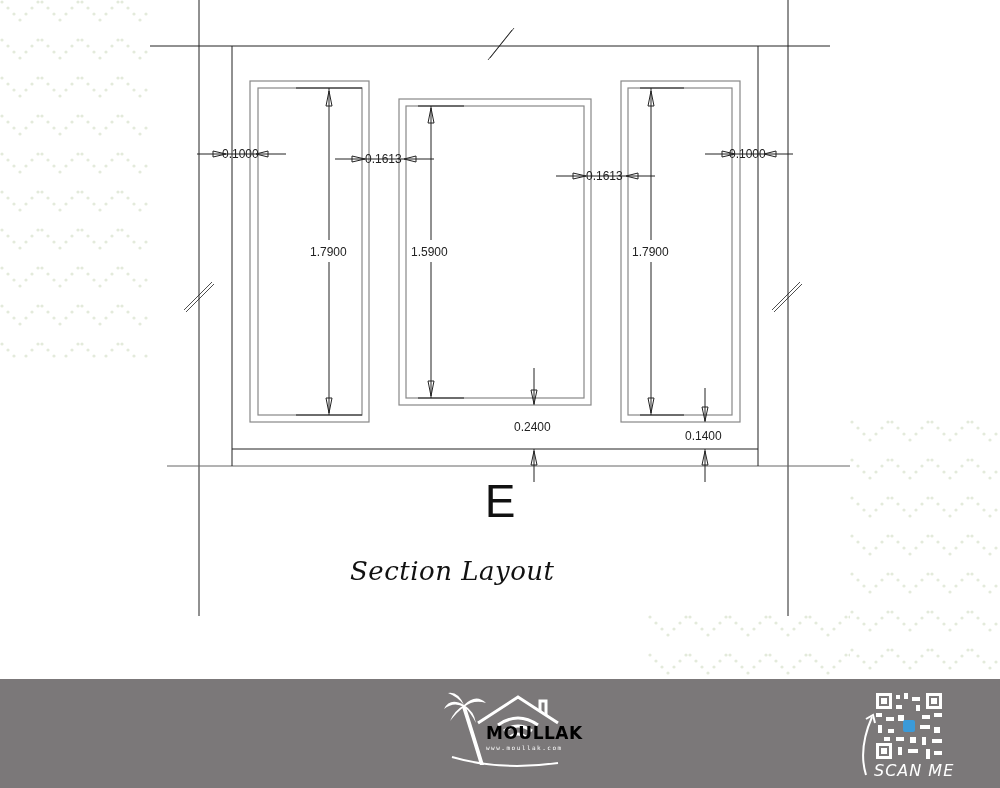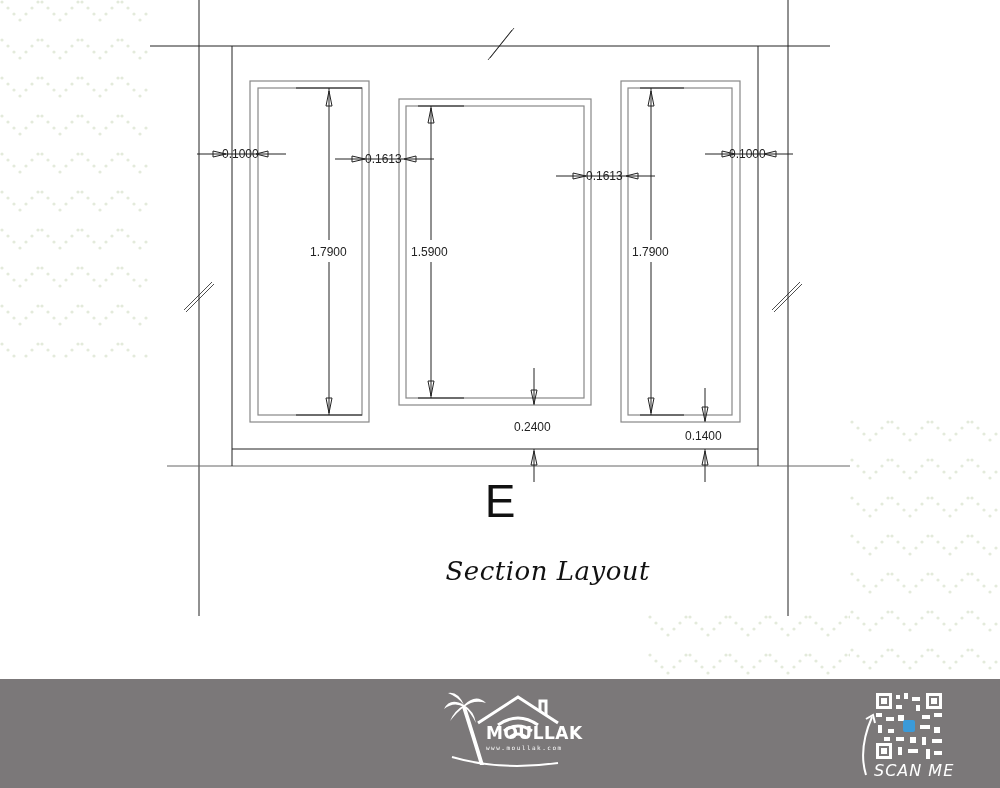--- a/index.html
+++ b/index.html
@@ -9,31 +9,31 @@
       font-family: "Liberation Sans", sans-serif;
     }
     .pattern { position: absolute; }
     #drawing { position: absolute; left: 0; top: 0; width: 1000px; height: 679px; }
     .dim-text { font-family: "Liberation Sans", sans-serif; font-size: 12px; fill: #222; }
     .section-letter {
       position: absolute; left: 480px; top: 476px; width: 40px; text-align: center;
       font-family: "Liberation Sans", sans-serif; font-size: 46px; color: #111; line-height: 50px;
     }
     .section-title {
-      position: absolute; left: 350px; top: 556px; width: 300px; text-align: right;
+      position: absolute; left: 350px; top: 556px; width: 300px; text-align: left;
       font-family: "DejaVu Serif", serif; font-style: italic; font-size: 26px; color: #111;
       letter-spacing: 0.5px;
     }
     .footer {
       position: absolute; left: 0; top: 679px; width: 1000px; height: 109px;
       background: #7b7879;
     }
     .logo { position: absolute; left: 440px; top: 8px; width: 130px; height: 88px; }
     .logo-text {
-      position: absolute; left: 486px; top: 44px; color: #ffffff;
+      position: absolute; left: 486px; top: 44px; color: #000000;
       font-family: "DejaVu Sans", sans-serif; font-weight: bold; font-size: 17px; letter-spacing: 0.5px;
     }
     .logo-url {
       position: absolute; left: 486px; top: 65px; color: #fff;
       font-family: "DejaVu Sans Mono", monospace; font-size: 6px; letter-spacing: 1.5px;
     }
     .qr { position: absolute; left: 876px; top: 14px; width: 66px; height: 66px; }
     .scan-label {
       position: absolute; left: 874px; top: 82px; color: #ffffff;
       font-family: "DejaVu Sans", sans-serif; font-style: italic; font-size: 16px; letter-spacing: 1px;

